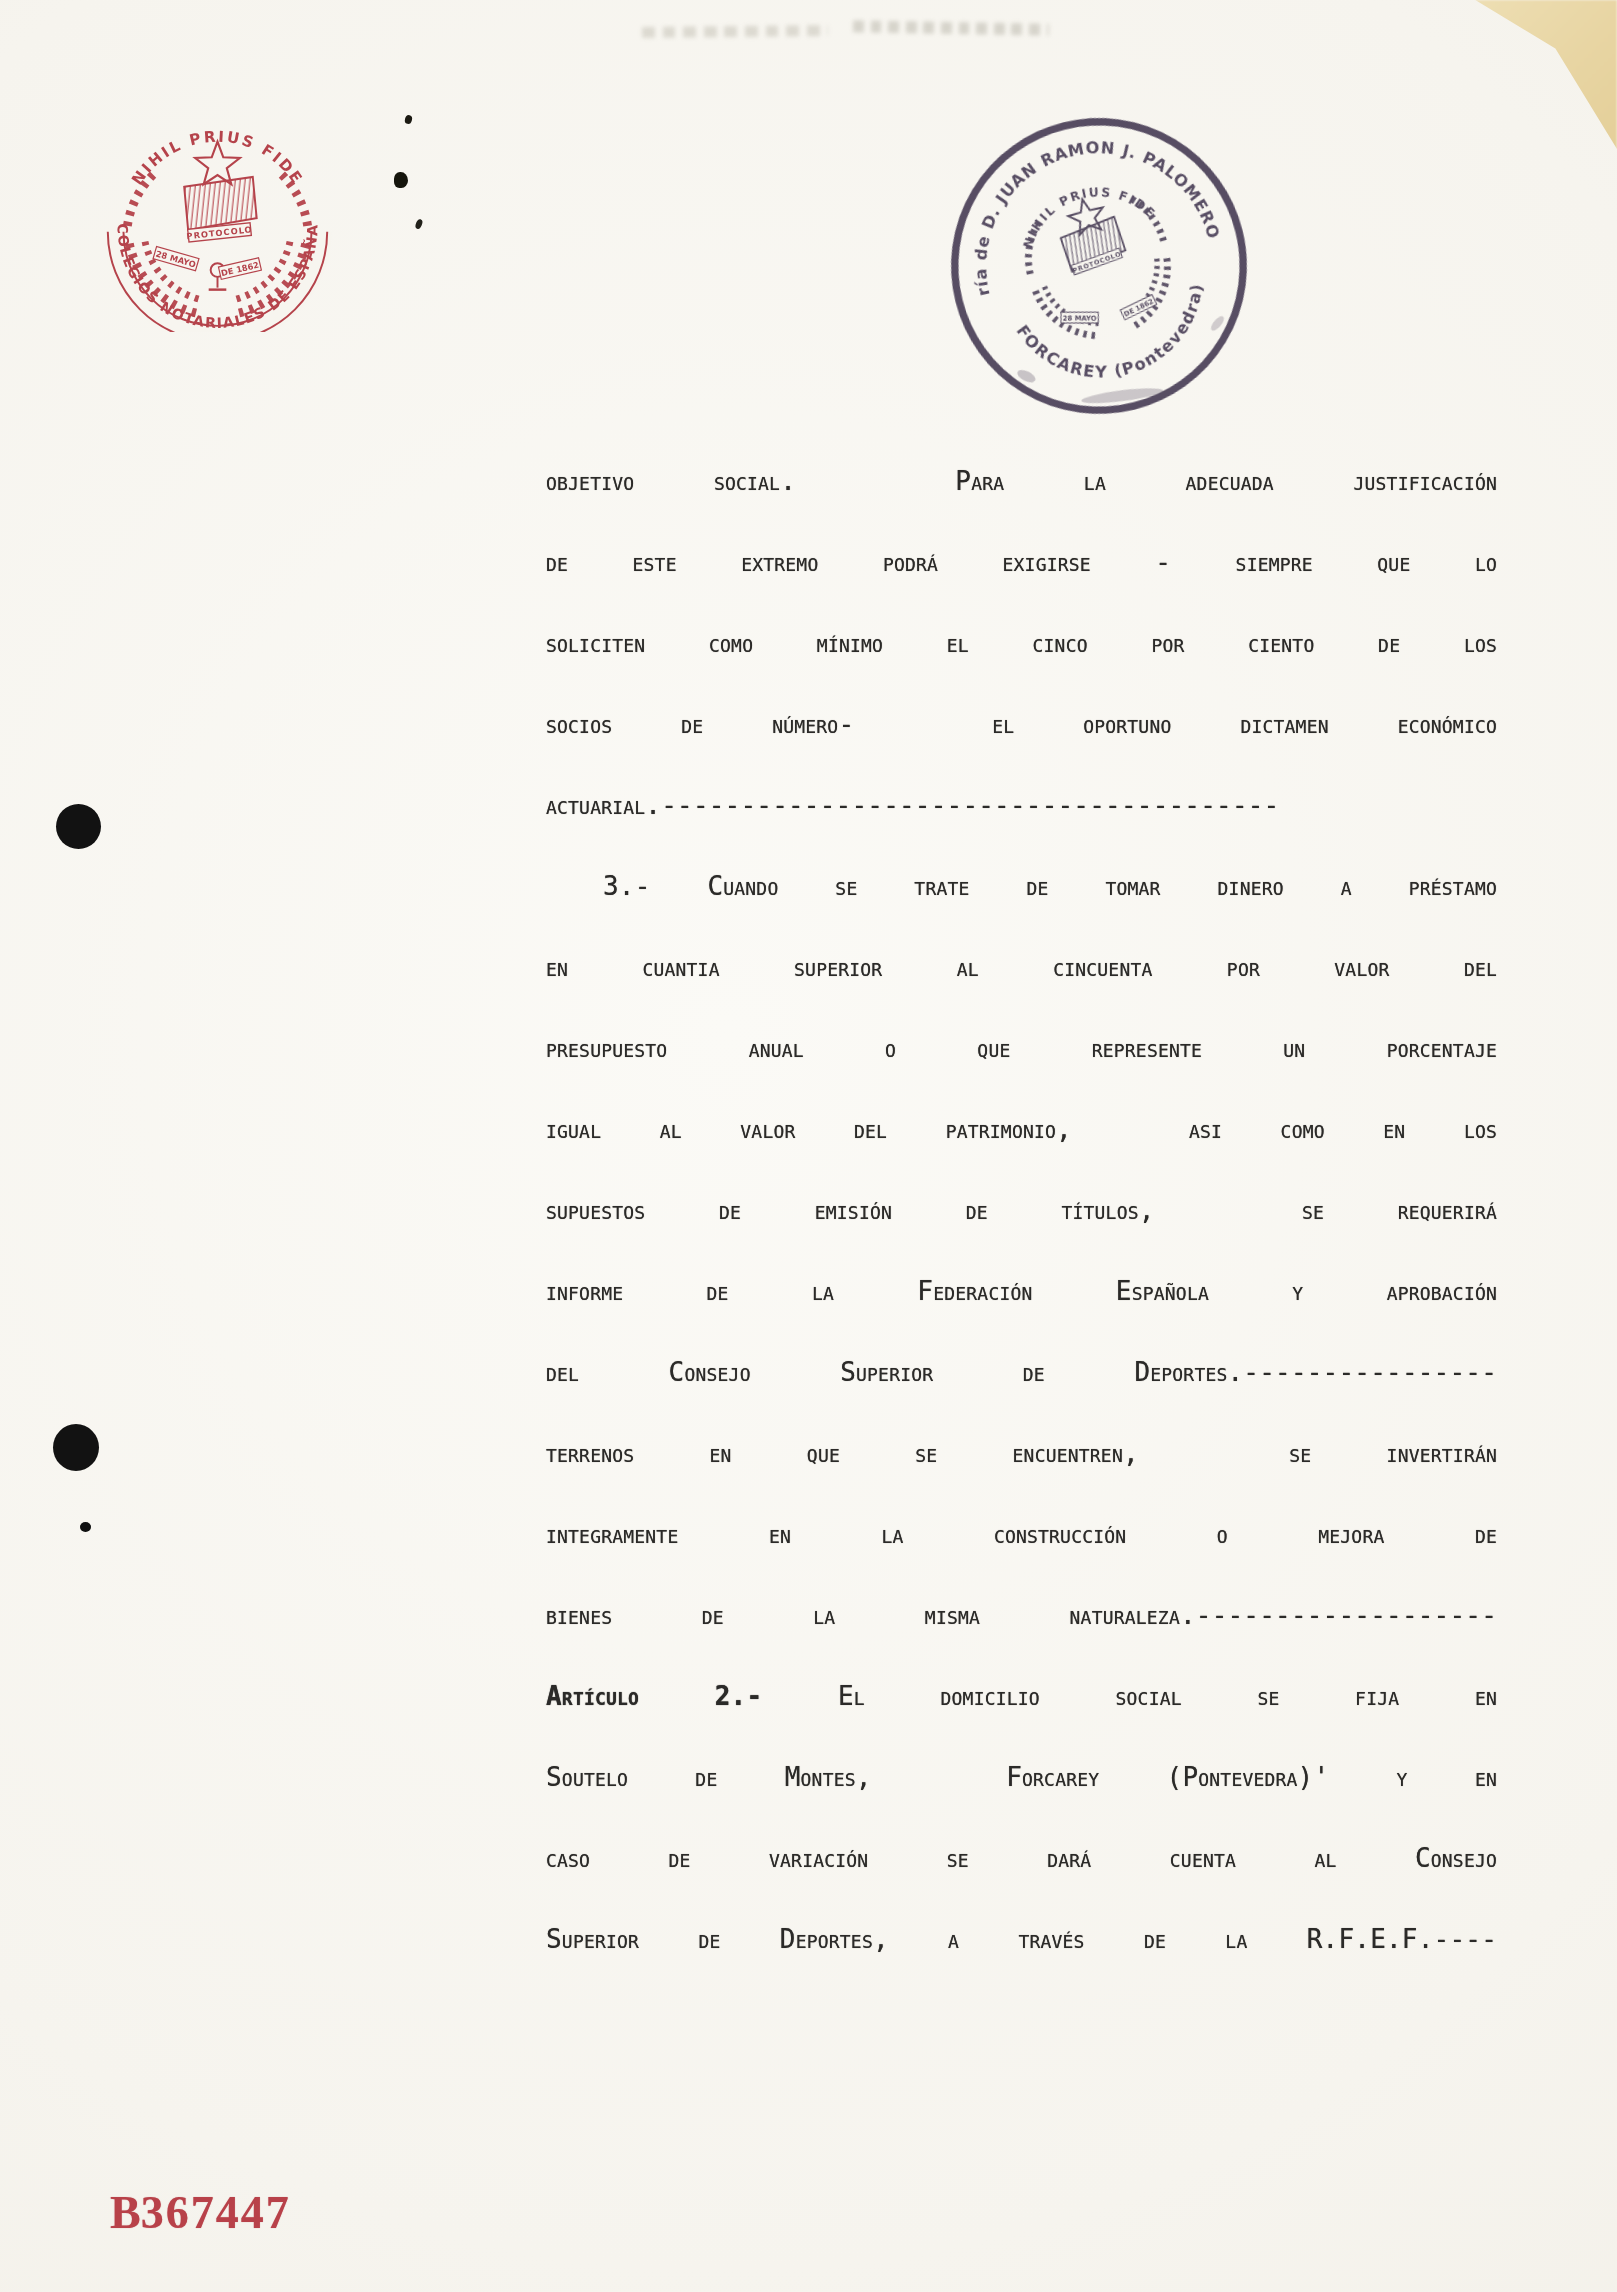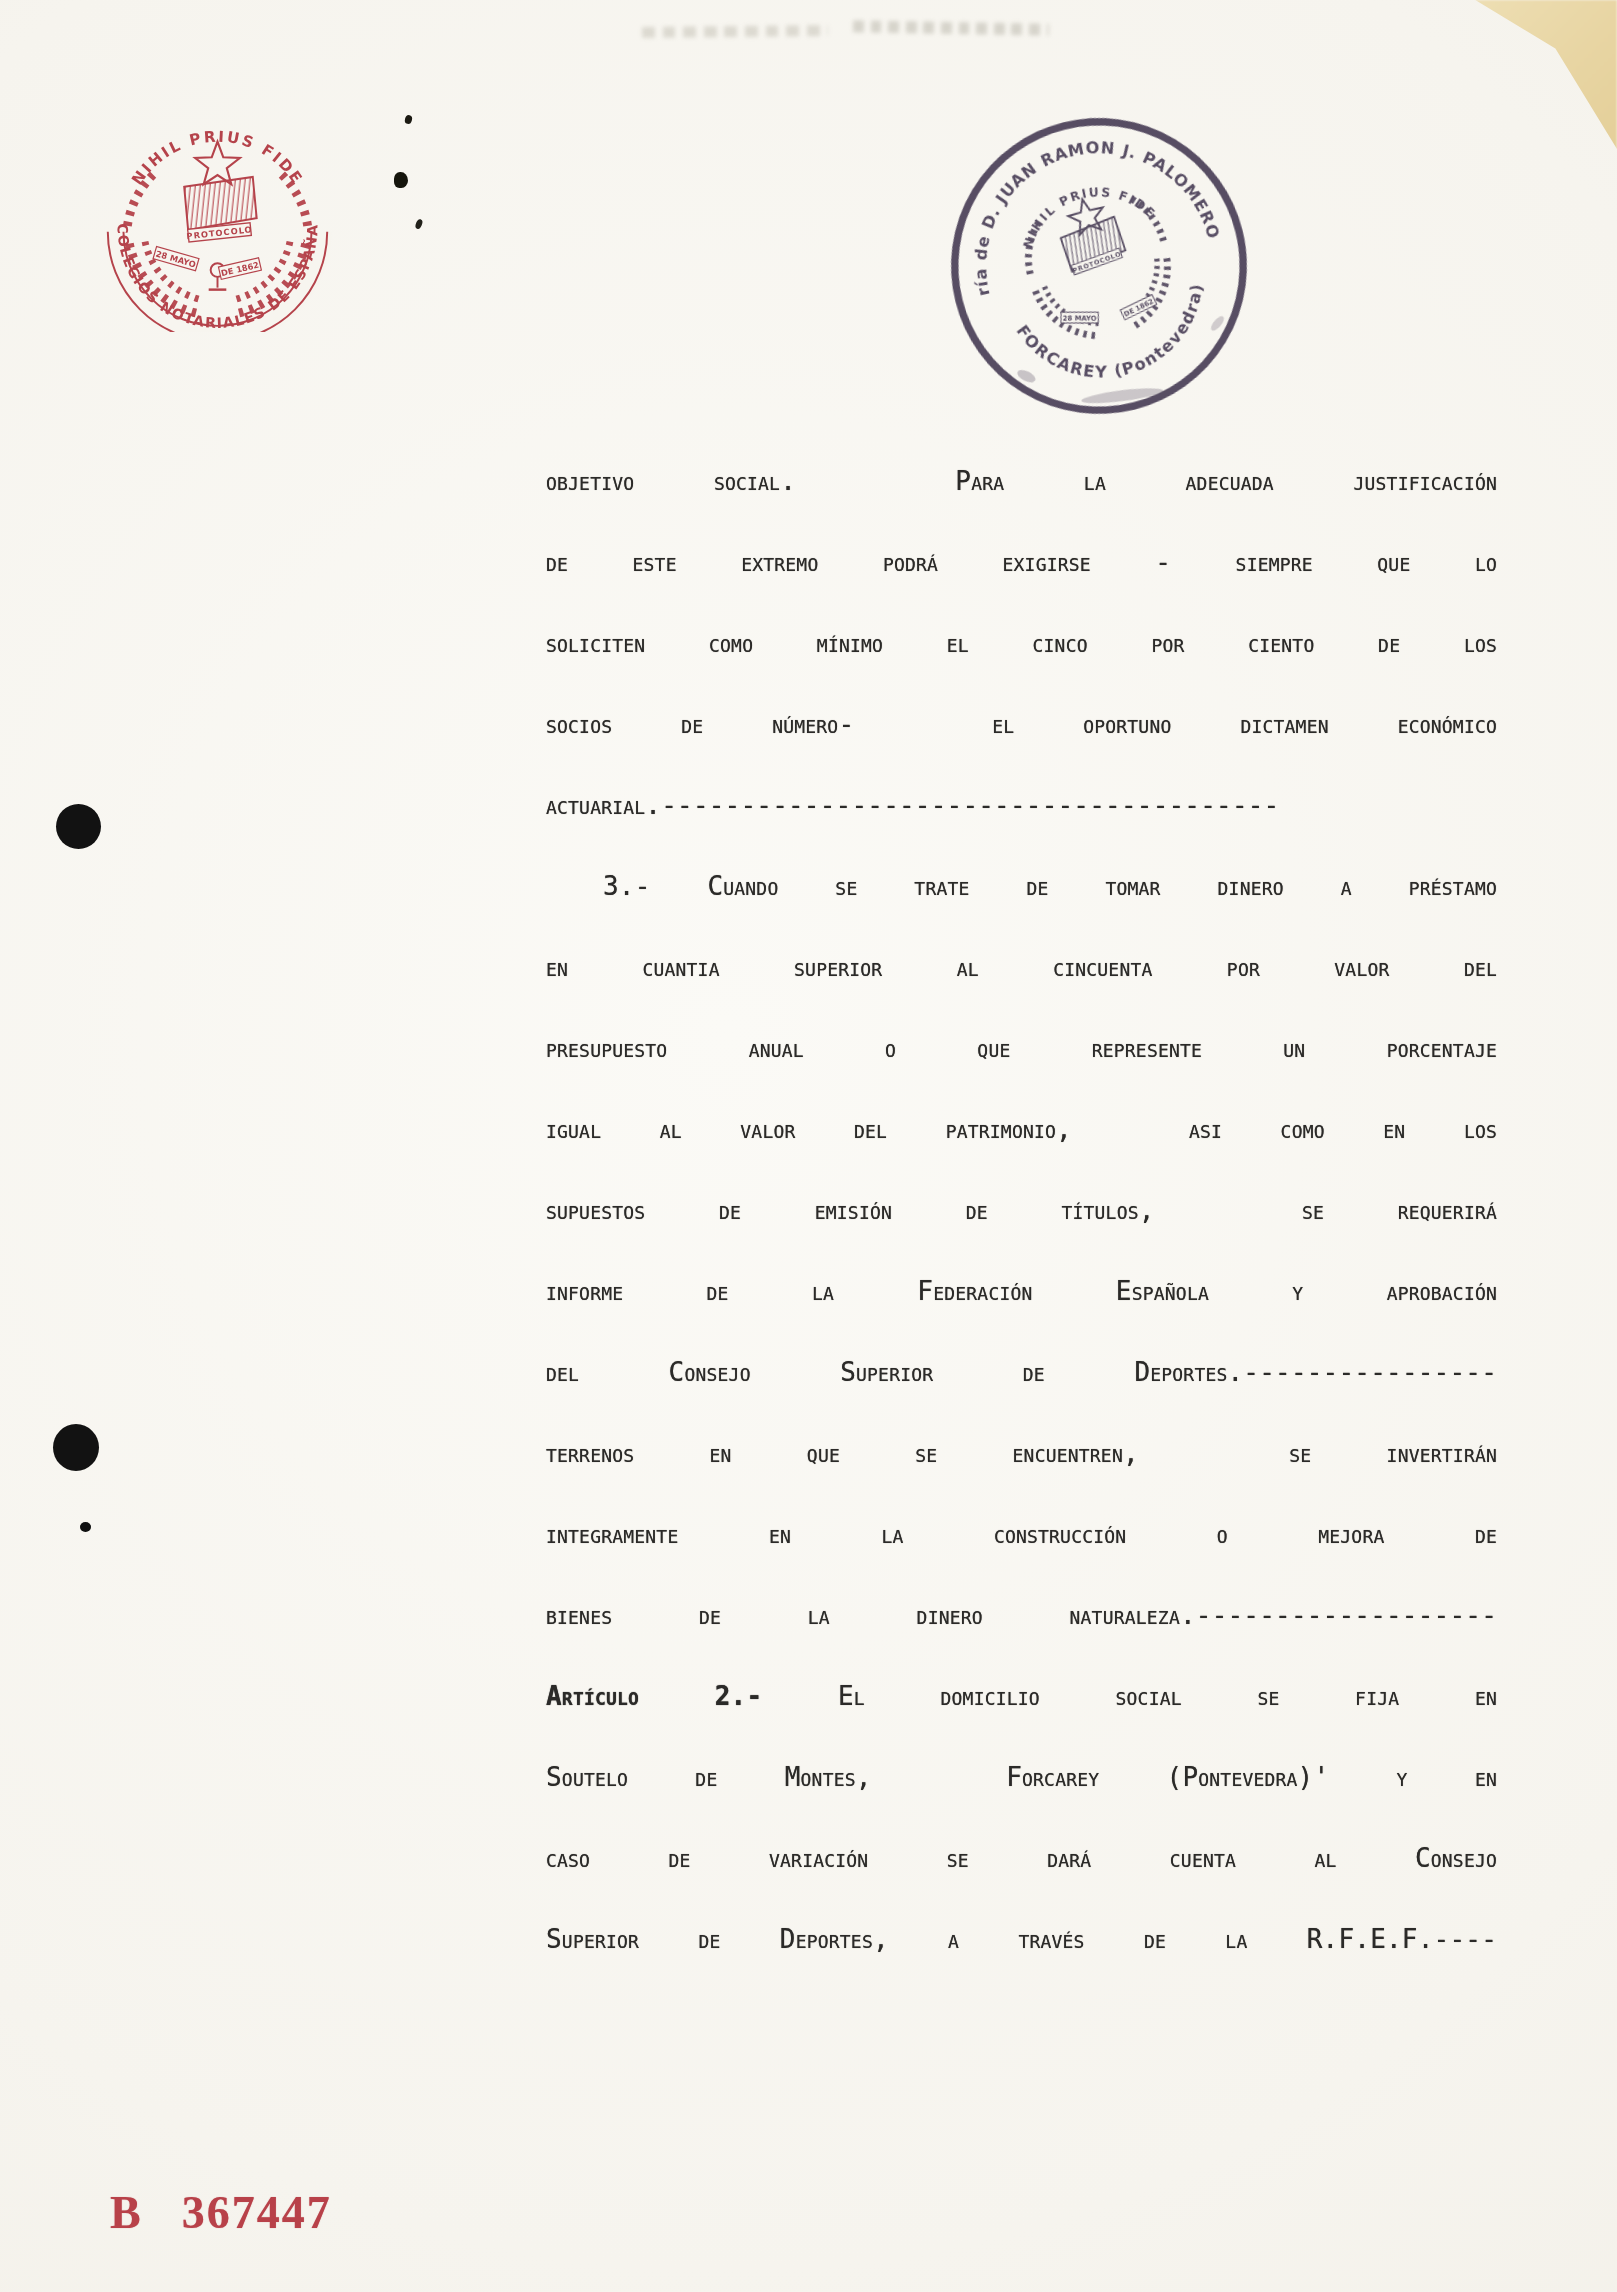--- a/index.html
+++ b/index.html
@@ -48,21 +48,21 @@
     white-space:nowrap;
   }
   .lead-bold{font-weight:bold;text-shadow:0 0 1px rgba(25,24,22,.9);}
   
   .serial{
     position:absolute;left:110px;top:2190px;
     font-family:"Liberation Serif", serif;
     font-weight:bold;font-size:46px;line-height:1;
     opacity:.92;text-shadow:0 0 1px rgba(180,50,60,.5);
   }
-  .serial .num{margin-left:41px;letter-spacing:2px;}
+  .serial .num{letter-spacing:2px;}
   
   .dot{position:absolute;border-radius:50%;background:#121212;}
   .hole1{left:56px;top:804px;width:45px;height:45px;}
   .hole2{left:53px;top:1424px;width:46px;height:47px;}
   .speck{position:absolute;background:#1b1a12;border-radius:50%;}
   .sp1{left:405px;top:115px;width:6.9px;height:8.8px;transform:rotate(15deg);}
   .sp2{left:394px;top:172px;width:13.7px;height:15.7px;border-radius:45% 55% 50% 40%;background:#15150c;}
   .sp3{left:416px;top:219px;width:5.9px;height:9.8px;transform:rotate(22deg);background:#22211a;}
   .sp4{left:80px;top:1522px;width:10.8px;height:9.8px;background:#101010;}
   
@@ -193,21 +193,21 @@
       <div class="line">actuarial.---------------------------------------</div>
       <div class="line">&nbsp;3.- Cuando se trate de tomar dinero a préstamo</div>
       <div class="line">en cuantia superior al cincuenta por valor del</div>
       <div class="line">presupuesto anual o que represente un porcentaje</div>
       <div class="line">igual al valor del patrimonio,&nbsp; asi como en los</div>
       <div class="line">supuestos de emisión de títulos,&nbsp; se requerirá</div>
       <div class="line">informe de la Federación Española y aprobación</div>
       <div class="line">del Consejo Superior de Deportes.----------------</div>
       <div class="line">terrenos en que se encuentren,&nbsp; se invertirán</div>
       <div class="line">integramente en la construcción o mejora de</div>
-      <div class="line">bienes de la dinero naturaleza.-------------------</div>
+      <div class="line">bienes de la misma naturaleza.-------------------</div>
       <div class="line"><span class="lead-bold">Artículo 2.-</span> El domicilio social se fija en</div>
       <div class="line">Soutelo de Montes,&nbsp; Forcarey (Pontevedra)' y en</div>
       <div class="line">caso de variación se dará cuenta al Consejo</div>
       <div class="line">Superior de Deportes, a través de la R.F.E.F.----</div>
     </div>
 
   <div class="dot hole1"></div>
   <div class="dot hole2"></div>
   <div class="speck sp1"></div>
   <div class="speck sp2"></div>

